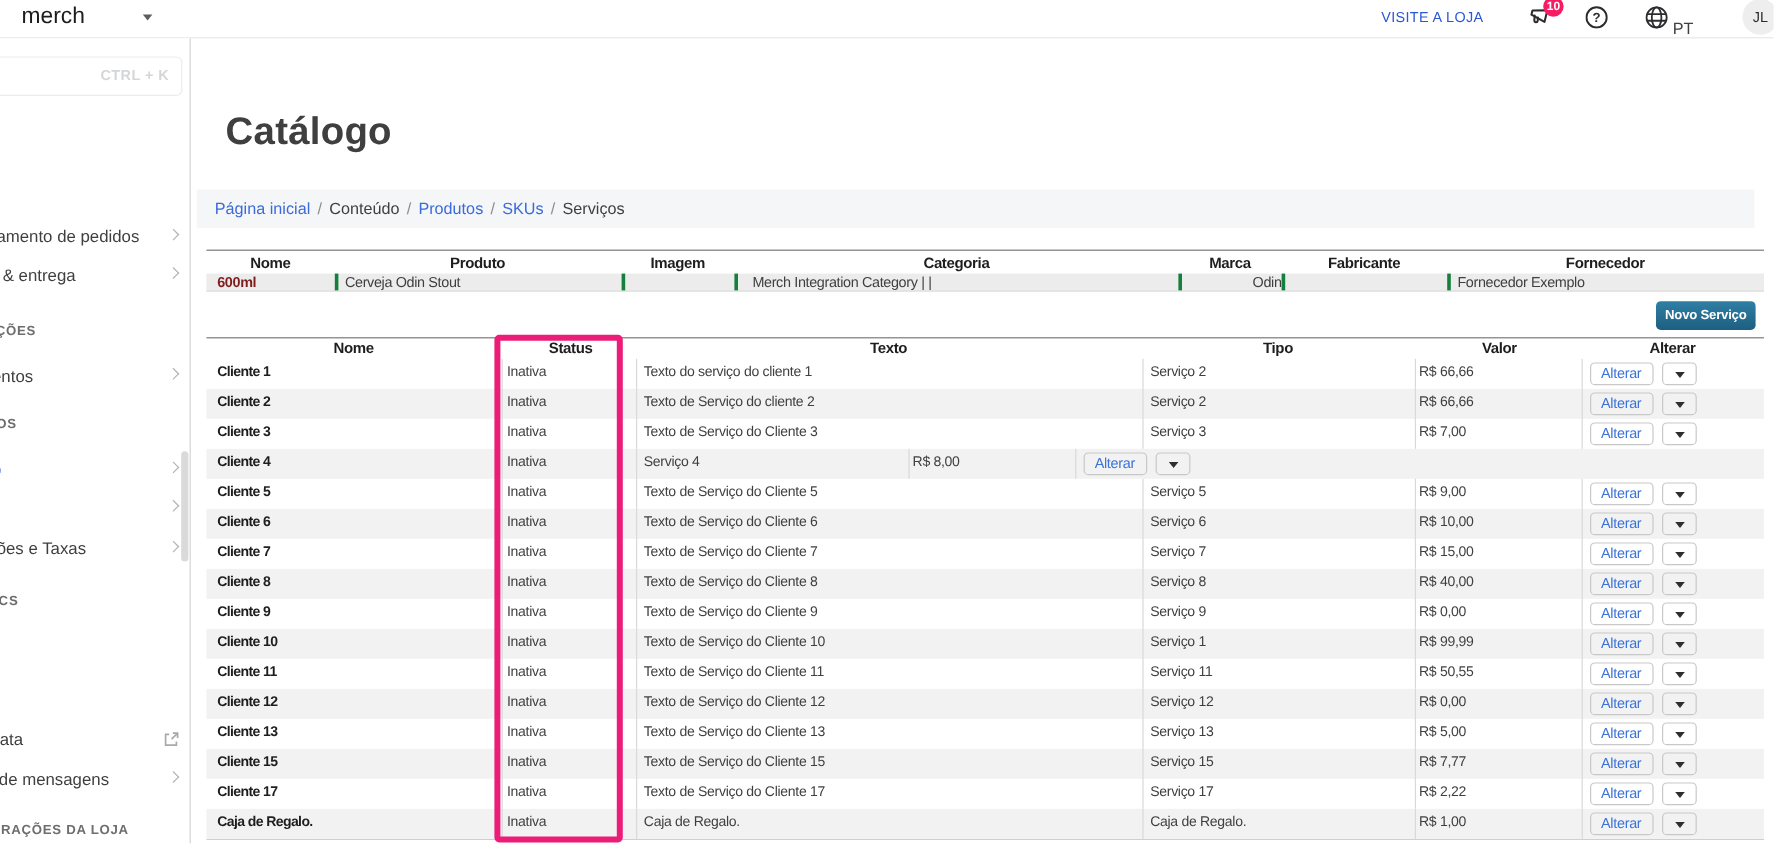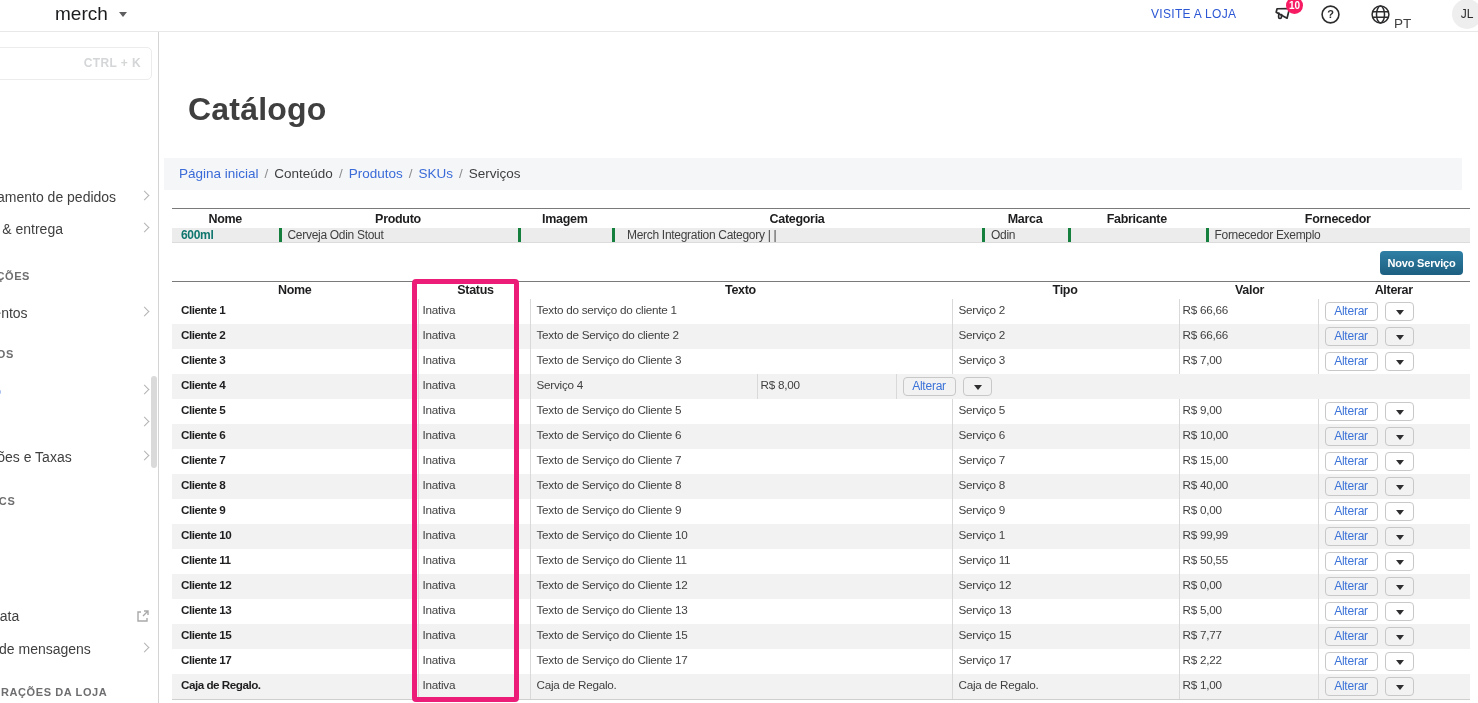--- a/index.html
+++ b/index.html
@@ -1,20 +1,20 @@
 <!DOCTYPE html>
 <html><head><meta charset="utf-8">
 <style>
   * { box-sizing: border-box; margin:0; padding:0; }
   html,body { width:1478px; height:703px; overflow:hidden; }
   body { position:relative; font-family:"Liberation Sans",sans-serif; background:#fff; color:#3f3f40; }
   .abs { position:absolute; }
   
   #topbar { position:absolute; left:0; top:0; width:1478px; height:32px; background:#fff; border-bottom:1px solid #e8e8e8; }
-  #merch { position:absolute; left:18px; top:3px; font-size:19px; color:#1b1c1e;margin-left:37px; }
+  #merch { position:absolute; left:18px; top:3px; font-size:19px; color:#1b1c1e; }
   #merchcaret { position:absolute; left:119px; top:12px; width:0; height:0; border-left:4px solid transparent; border-right:4px solid transparent; border-top:5px solid #5e5e60; }
   #visite { position:absolute; left:1151px; top:7px; font-size:12px; letter-spacing:0.3px; color:#2c57d4; }
   
   #sidebar { position:absolute; left:0; top:32px; width:159px; height:671px; background:#fff; border-right:1px solid #d4d4d4; overflow:hidden; }
   #search { position:absolute; left:-40px; top:15px; width:192px; height:33px; border:1px solid #ececec; border-radius:5px; background:#fff; }
   #ctrlk { position:absolute; right:10px; top:8px; font-size:12px; font-weight:bold; color:#d4d6d8; letter-spacing:0.4px; }
   .sideitem { position:absolute; left:0; width:159px; height:20px; font-size:14px; color:#3f3f40; white-space:nowrap; }
   .sideitem span { position:absolute; top:0; }
   .sidehead { position:absolute; left:0; width:159px; font-size:11px; font-weight:bold; color:#6e6e70; letter-spacing:0.6px; white-space:nowrap; }
   .chev { position:absolute; right:11px; top:3px; width:7px; height:7px; border-top:1.6px solid #b3b3b3; border-right:1.6px solid #b3b3b3; transform:rotate(45deg); }
@@ -23,22 +23,22 @@
   #h1 { position:absolute; left:188px; top:91px; font-size:32px; font-weight:bold; color:#3f3f40; letter-spacing:0.2px; }
   #crumbbar { position:absolute; left:164px; top:158px; width:1298px; height:32px; background:#f5f6f8; font-size:13.5px; line-height:32px; padding-left:15px; white-space:nowrap; }
   #crumbbar a { color:#3a6bd8; text-decoration:none; }
   #crumbbar .sep { color:#8e8e8e; padding:0 6px; }
   
   #t1 { position:absolute; left:172px; top:208px; width:1298px; border-top:1px solid #7a7a7a; }
   #t1 .hrow { display:flex; height:19px; align-items:center; }
   #t1 .hrow div { font-size:12.5px; font-weight:bold; color:#1e1e20; text-align:center; letter-spacing:-0.3px; }
   #t1 .drow { display:flex; height:15px; background:#ececec; border-bottom:1px solid #dcdcdc; }
   #t1 .drow div { font-size:12px; letter-spacing:-0.3px; line-height:15px; color:#3f3f40; border-left:3px solid #15803d; padding-left:6px; white-space:nowrap; overflow:hidden; }
-  #t1 .drow div:first-child { border-left:none; padding-left:9px; font-weight:bold; color:#0f766e; }
-  .c1a{width:106.5px;} .c1b{width:239px;} .c1c{width:94.5px;} .c1d{width:370px;} .c1e{width:86px;} .c1f{width:137.5px;} .c1g{width:264.5px;}
+  #t1 .drow div:first-child { border-left:none; padding-left:9px; font-weight:bold; color:#7f1d1d; }
+  .c1a{width:106.5px;} .c1b{width:239px;} .c1c{width:94.5px;} .c1d{width:370px;} .c1e{width:86px;text-align:right;} .c1f{width:137.5px;} .c1g{width:264.5px;}
   
   #novo { position:absolute; left:1380px; top:251px; width:83px; height:24px; border-radius:4px; background:linear-gradient(#2f7fa5,#1d5f80); color:#fff; font-size:11px; font-weight:bold; letter-spacing:-0.2px; text-align:center; line-height:24px; }
   
   #t2 { position:absolute; left:172px; top:281px; width:1298px; border-top:1px solid #7a7a7a; border-bottom:1px solid #cfcfcf; }
   #t2 .hrow { display:flex; height:16.5px; align-items:center; }
   #t2 .hrow div { font-size:12.5px; font-weight:bold; color:#1e1e20; text-align:center; letter-spacing:-0.3px; }
   #t2 .row { display:flex; height:25px; }
   #t2 .row.alt { background:#f2f2f2; }
   #t2 .row > div { font-size:11.7px; letter-spacing:-0.25px; line-height:22px; color:#3f3f40; border-left:1px solid #d9d9d9; padding-left:6px; white-space:nowrap; overflow:hidden; }
   #t2 .row > div:first-child { border-left:none; padding-left:9px; font-weight:bold; color:#1e1e20; letter-spacing:-0.5px; }

